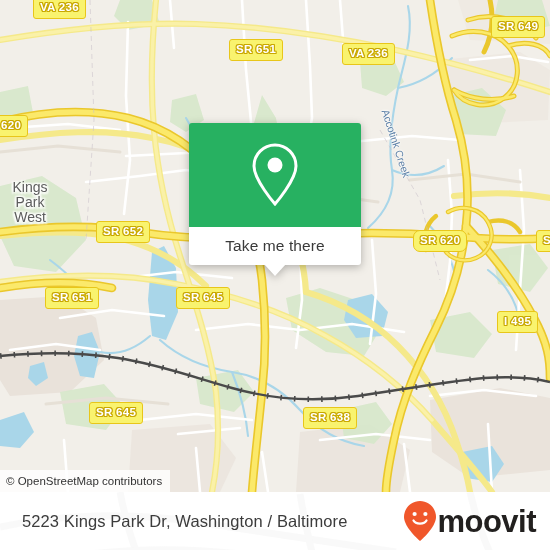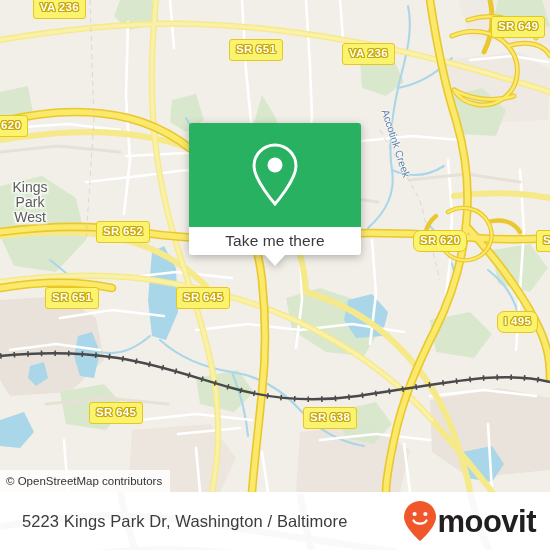--- a/index.html
+++ b/index.html
@@ -76,21 +76,21 @@
     filter:drop-shadow(0 2px 4px rgba(0,0,0,.28));
   }
   #popup-head{
     background:#27b161;
     height:104px;
     border-radius:3px 3px 0 0;
     display:flex;align-items:center;justify-content:center;
   }
   #popup-foot{
     background:#ffffff;
-    height:28px;
+    height:38px;
     border-radius:0 0 3px 3px;
     display:flex;align-items:center;justify-content:center;
     position:relative;
   }
   #popup-label{
     color:#3a3a3a;font-size:15.5px;letter-spacing:.1px;
   }
   #popup-arrow{
     position:absolute;left:50%;bottom:-11px;margin-left:-11px;
     width:0;height:0;
@@ -282,21 +282,21 @@
     <div class="shield" style="left:33px;top:-3px;">VA 236</div>
     <div class="shield" style="left:229px;top:39px;">SR 651</div>
     <div class="shield" style="left:342px;top:43px;">VA 236</div>
     <div class="shield" style="left:491px;top:16px;">SR 649</div>
     <div class="shield" style="left:-6px;top:115px;">620</div>
     <div class="shield" style="left:96px;top:221px;">SR 652</div>
     <div class="shield" style="left:413px;top:230px;border-radius:7px;">SR 620</div>
     <div class="shield" style="left:536px;top:230px;">SR</div>
     <div class="shield" style="left:45px;top:287px;">SR 651</div>
     <div class="shield" style="left:176px;top:287px;">SR 645</div>
-    <div class="shield" style="left:497px;top:311px;border-radius:7px;">I 495</div>
+    <div class="shield" style="left:497px;top:311px;">I 495</div>
     <div class="shield" style="left:89px;top:402px;">SR 645</div>
     <div class="shield" style="left:303px;top:407px;">SR 638</div>
 
     <div class="place-label" style="left:-6px;top:180px;width:72px;">Kings
 Park
 West</div>
 
     <div class="water-label" style="left:391px;top:108px;transform:rotate(72deg);transform-origin:0 0;">Accotink Creek</div>
 
     <div id="popup">

